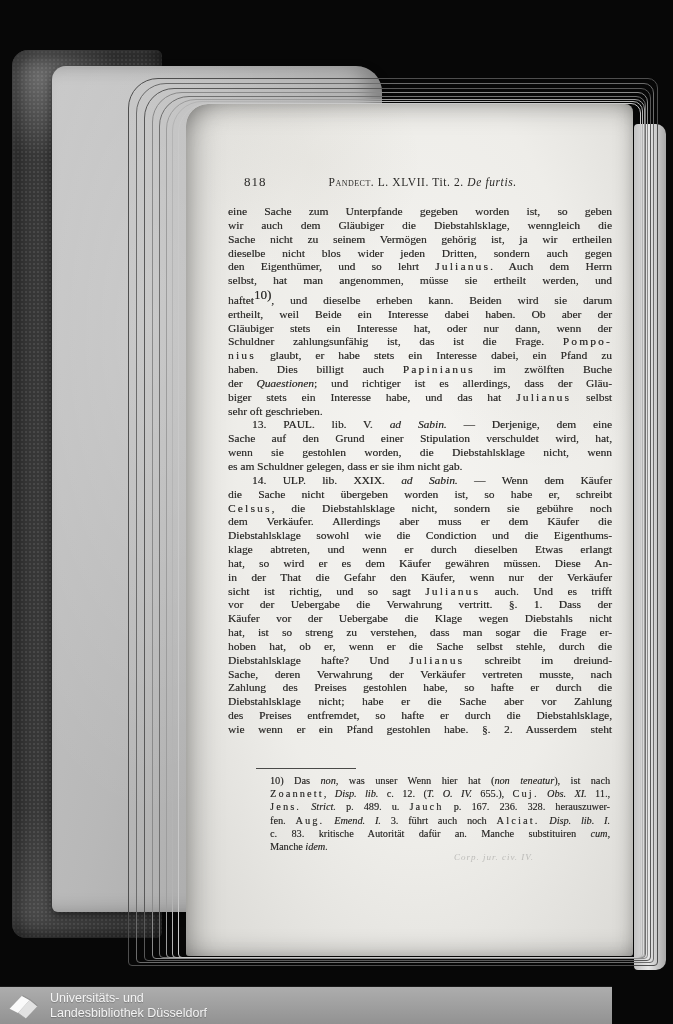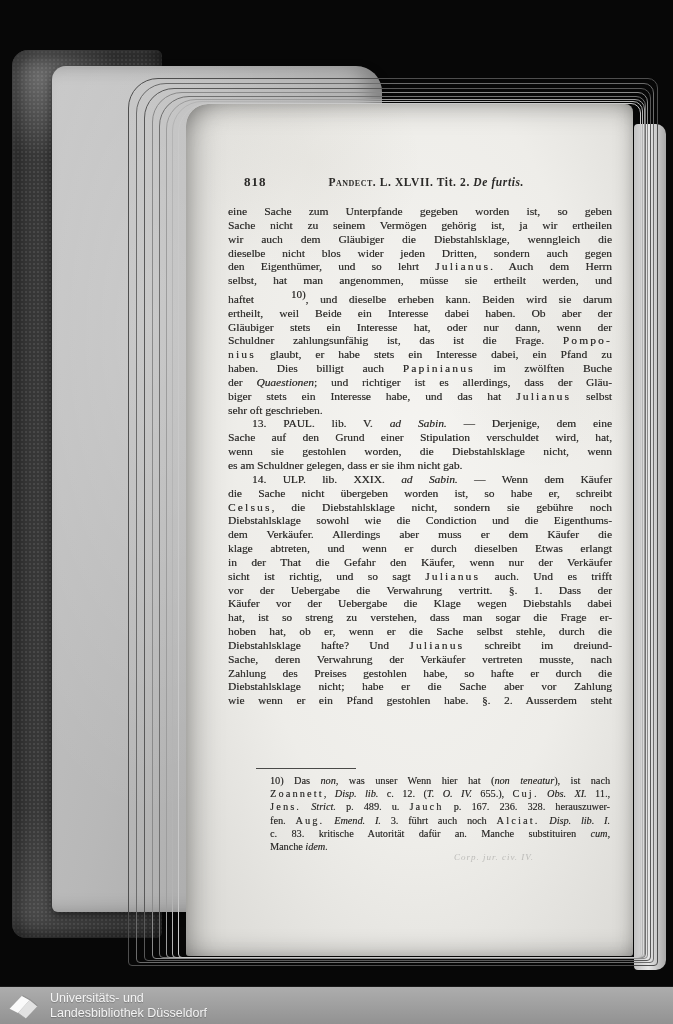--- a/index.html
+++ b/index.html
@@ -53,48 +53,48 @@
           radial-gradient(circle at 80% 30%, rgba(90,80,60,.04), transparent 16%),
           radial-gradient(ellipse at 52% 42%, #f5f4f1 0%, #eeede9 55%, #d8d7d3 100%);
         box-shadow:inset 26px 0 32px -22px rgba(0,0,0,.35),
                    inset 0 20px 28px -20px rgba(0,0,0,.35),
                    inset -14px 0 22px -16px rgba(0,0,0,.28),
                    inset 0 -18px 26px -18px rgba(0,0,0,.3);
         color:#2b2a28;}
 
   
   .header-row{position:absolute;top:70px;left:0;right:0;display:flex;align-items:baseline;
-              font-weight:bold;}
+              font-weight:normal;}
   .pagenum{margin-left:58px;font-size:13px;letter-spacing:1px;}
   .runtitle{margin-left:62px;font-size:11.5px;letter-spacing:.6px;}
 
   
   .body-text{position:absolute;top:101px;left:42px;width:384px;
              font-size:11.4px;line-height:13.85px;
              text-shadow:.3px 0 0 rgba(43,42,40,.55);}
   .line{text-align:justify;text-align-last:justify;white-space:normal;}
   .line.end{text-align-last:left;}
   .line.ind{text-indent:24px;}
 
   .seg-i{font-style:italic;}
   .seg-s{letter-spacing:2.2px;}
-  .seg-u{vertical-align:super;font-size:11px;letter-spacing:0;margin-left:37px;}
+  .seg-u{vertical-align:super;font-size:13px;letter-spacing:0;}
   .seg-sc{font-variant:small-caps;letter-spacing:.5px;}
 
   
   .footnote-rule{position:absolute;top:664px;left:70px;width:100px;border-top:1.2px solid #4a4a48;}
   .footnote{position:absolute;top:670px;left:84px;width:340px;
             font-size:10.2px;line-height:13.2px;
             text-shadow:.25px 0 0 rgba(43,42,40,.5);}
 
   .showthrough{position:absolute;top:748px;left:268px;font-size:9px;font-style:italic;
                color:rgba(60,60,60,.28);filter:blur(.4px);letter-spacing:1px;}
 
   
-  .bar{position:absolute;left:0;bottom:0;width:673px;height:37px;
+  .bar{position:absolute;left:0;bottom:0;width:612px;height:37px;
        background:linear-gradient(#adadad,#929292);display:flex;align-items:center;
        border-top:1px solid #1a1a1a;}
   .logo{width:42px;height:34px;margin-left:4px;flex:0 0 auto;}
   .bar-text{margin-left:4px;color:#f4f4f4;font-family:"Liberation Sans",sans-serif;
             font-size:12.5px;line-height:15px;text-shadow:0 1px 1px rgba(0,0,0,.25);}
 </style>
 </head>
 <body>
 
 <div class="scene">
@@ -118,54 +118,56 @@
 
   <div class="page">
 
     <div class="header-row">
       <span class="pagenum">818</span>
       <span class="runtitle"><span class="seg-sc">Pandect.</span><span class="seg-n"> L. XLVII. Tit. 2. </span><span class="seg-i">De furtis.</span></span>
     </div>
 
     <div class="body-text">
         <div class="line"><span class="seg-n">eine Sache zum Unterpfande gegeben worden ist, so geben</span></div>
+        <div class="line"><span class="seg-n">wir auch dem Gläubiger die Diebstahlsklage, wenngleich die</span></div>
         <div class="line"><span class="seg-n">Sache nicht zu seinem Vermögen gehörig ist, ja wir ertheilen</span></div>
-        <div class="line"><span class="seg-n">wir auch dem Gläubiger die Diebstahlsklage, wenngleich die</span></div>
         <div class="line"><span class="seg-n">dieselbe nicht blos wider jeden Dritten, sondern auch gegen</span></div>
         <div class="line"><span class="seg-n">den Eigenthümer, und so lehrt </span><span class="seg-s">Julianus</span><span class="seg-n">. Auch dem Herrn</span></div>
         <div class="line"><span class="seg-n">selbst, hat man angenommen, müsse sie ertheilt werden, und</span></div>
         <div class="line"><span class="seg-n">haftet</span><span class="seg-u">10)</span><span class="seg-n">, und dieselbe erheben kann. Beiden wird sie darum</span></div>
         <div class="line"><span class="seg-n">ertheilt, weil Beide ein Interesse dabei haben. Ob aber der</span></div>
         <div class="line"><span class="seg-n">Gläubiger stets ein Interesse hat, oder nur dann, wenn der</span></div>
         <div class="line"><span class="seg-n">Schuldner zahlungsunfähig ist, das ist die Frage. </span><span class="seg-s">Pompo-</span></div>
         <div class="line"><span class="seg-s">nius</span><span class="seg-n"> glaubt, er habe stets ein Interesse dabei, ein Pfand zu</span></div>
         <div class="line"><span class="seg-n">haben. Dies billigt auch </span><span class="seg-s">Papinianus</span><span class="seg-n"> im zwölften Buche</span></div>
         <div class="line"><span class="seg-n">der </span><span class="seg-i">Quaestionen</span><span class="seg-n">; und richtiger ist es allerdings, dass der Gläu-</span></div>
         <div class="line"><span class="seg-n">biger stets ein Interesse habe, und das hat </span><span class="seg-s">Julianus</span><span class="seg-n"> selbst</span></div>
         <div class="line end"><span class="seg-n">sehr oft geschrieben.</span></div>
         <div class="line ind"><span class="seg-n">13. PAUL. lib. V. </span><span class="seg-i">ad Sabin.</span><span class="seg-n"> — Derjenige, dem eine</span></div>
         <div class="line"><span class="seg-n">Sache auf den Grund einer Stipulation verschuldet wird, hat,</span></div>
         <div class="line"><span class="seg-n">wenn sie gestohlen worden, die Diebstahlsklage nicht, wenn</span></div>
         <div class="line end"><span class="seg-n">es am Schuldner gelegen, dass er sie ihm nicht gab.</span></div>
         <div class="line ind"><span class="seg-n">14. ULP. lib. XXIX. </span><span class="seg-i">ad Sabin.</span><span class="seg-n"> — Wenn dem Käufer</span></div>
         <div class="line"><span class="seg-n">die Sache nicht übergeben worden ist, so habe er, schreibt</span></div>
         <div class="line"><span class="seg-s">Celsus</span><span class="seg-n">, die Diebstahlsklage nicht, sondern sie gebühre noch</span></div>
+        <div class="line"><span class="seg-n">dem Verkäufer. Allerdings aber muss er dem Käufer die</span></div>
         <div class="line"><span class="seg-n">Diebstahlsklage sowohl wie die Condiction und die Eigenthums-</span></div>
-        <div class="line"><span class="seg-n">dem Verkäufer. Allerdings aber muss er dem Käufer die</span></div>
         <div class="line"><span class="seg-n">klage abtreten, und wenn er durch dieselben Etwas erlangt</span></div>
+        <div class="line"><span class="seg-n">hat, so wird er es dem Käufer gewähren müssen. Diese An-</span></div>
         <div class="line"><span class="seg-n">in der That die Gefahr den Käufer, wenn nur der Verkäufer</span></div>
         <div class="line"><span class="seg-n">sicht ist richtig, und so sagt </span><span class="seg-s">Julianus</span><span class="seg-n"> auch. Und es trifft</span></div>
         <div class="line"><span class="seg-n">vor der Uebergabe die Verwahrung vertritt. §. 1. Dass der</span></div>
-        <div class="line"><span class="seg-n">Käufer vor der Uebergabe die Klage wegen Diebstahls dabei</span></div>
+        <div class="line"><span class="seg-n">Käufer vor der Uebergabe die Klage wegen Diebstahls nicht</span></div>
         <div class="line"><span class="seg-n">hat, ist so streng zu verstehen, dass man sogar die Frage er-</span></div>
         <div class="line"><span class="seg-n">hoben hat, ob er, wenn er die Sache selbst stehle, durch die</span></div>
         <div class="line"><span class="seg-n">Diebstahlsklage hafte? Und </span><span class="seg-s">Julianus</span><span class="seg-n"> schreibt im dreiund-</span></div>
         <div class="line"><span class="seg-n">Sache, deren Verwahrung der Verkäufer vertreten musste, nach</span></div>
         <div class="line"><span class="seg-n">Zahlung des Preises gestohlen habe, so hafte er durch die</span></div>
         <div class="line"><span class="seg-n">Diebstahlsklage nicht; habe er die Sache aber vor Zahlung</span></div>
+        <div class="line"><span class="seg-n">des Preises entfremdet, so hafte er durch die Diebstahlsklage,</span></div>
         <div class="line"><span class="seg-n">wie wenn er ein Pfand gestohlen habe. §. 2. Ausserdem steht</span></div>
       </div>
 
     <div class="footnote-rule"></div>
 
     <div class="footnote">
         <div class="line"><span class="seg-n">10) Das </span><span class="seg-i">non</span><span class="seg-n">, was unser Wenn hier hat (</span><span class="seg-i">non teneatur</span><span class="seg-n">), ist nach</span></div>
         <div class="line"><span class="seg-s">Zoannett</span><span class="seg-n">, </span><span class="seg-i">Disp. lib.</span><span class="seg-n"> c. 12. (</span><span class="seg-i">T. O. IV.</span><span class="seg-n"> 655.), </span><span class="seg-s">Cuj.</span><span class="seg-n"> </span><span class="seg-i">Obs. XI.</span><span class="seg-n"> 11.,</span></div>
         <div class="line"><span class="seg-s">Jens.</span><span class="seg-n"> </span><span class="seg-i">Strict.</span><span class="seg-n"> p. 489. u. </span><span class="seg-s">Jauch</span><span class="seg-n"> p. 167. 236. 328. herauszuwer-</span></div>
         <div class="line"><span class="seg-n">fen. </span><span class="seg-s">Aug.</span><span class="seg-n"> </span><span class="seg-i">Emend. I.</span><span class="seg-n"> 3. führt auch noch </span><span class="seg-s">Alciat.</span><span class="seg-n"> </span><span class="seg-i">Disp. lib. I.</span></div>

